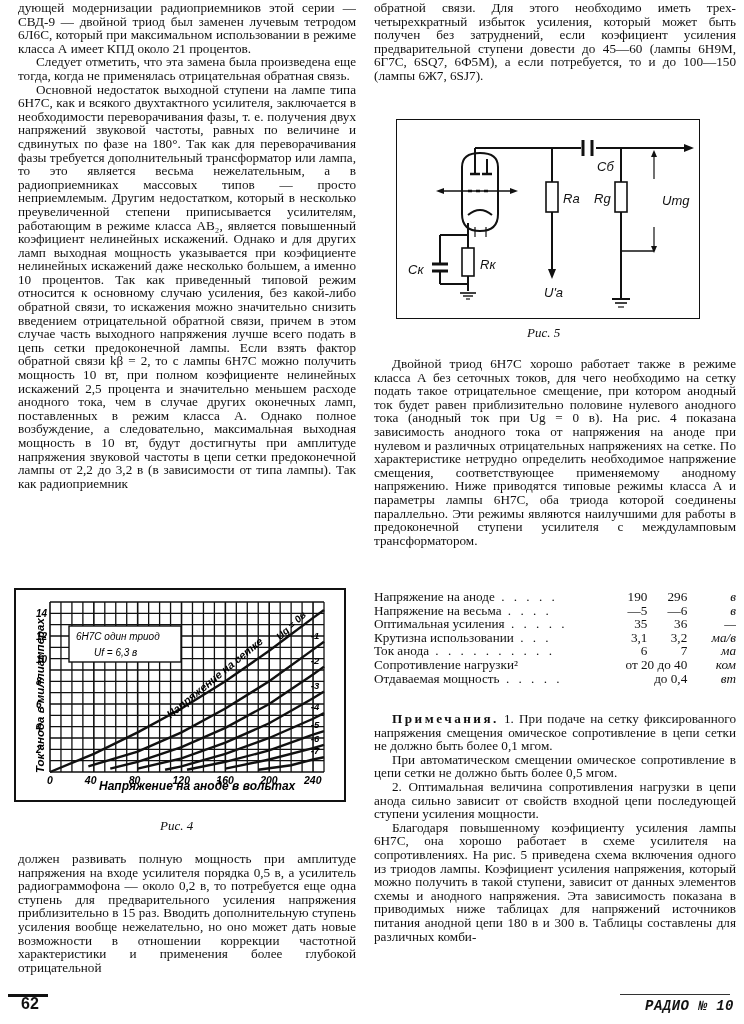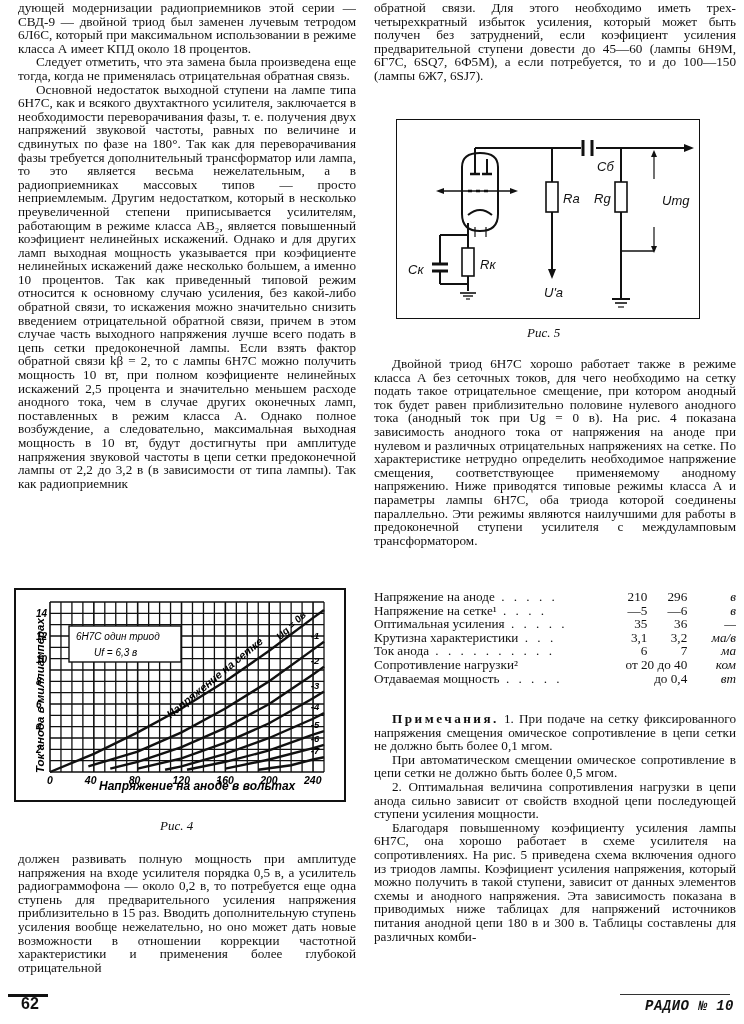--- a/index.html
+++ b/index.html
@@ -40,21 +40,21 @@
   .page-num-bar { position: absolute; left: 8px; top: 994px; width: 40px; height: 3px; background: #111; }
   .journal { position: absolute; right: 10px; top: 998px; font-family: Liberation Mono, monospace;
     font-weight: bold; font-style: italic; font-size: 14px; letter-spacing: 0.5px; }
   .journal-bar { position: absolute; left: 620px; top: 994px; width: 110px; height: 1px; background: #333; }
   svg text { font-family: "Liberation Sans", "DejaVu Sans", sans-serif; }
 </style>
 </head>
 <body>
 
 <div class="col" id="left-top">
-  <p class="noindent">дующей модернизации радиоприемников этой серии — СВД-9 — двойной триод был заменен лучевым тетродом 6Л6С, который при максимальном использовании в режиме класса А имеет КПД около 18 процентов.</p>
+  <p class="noindent">дующей модернизации радиоприемников этой серии — СВД-9 — двойной триод был заменен лучевым тетродом 6Л6С, который при максимальном использовании в режиме класса А имеет КПД около 21 процентов.</p>
   <p>Следует отметить, что эта замена была произведена еще тогда, когда не применялась отрицательная обратная связь.</p>
   <p>Основной недостаток выходной ступени на лампе типа 6Н7С, как и всякого двухтактного усилителя, заключается в необходимости переворачивания фазы, т. е. получения двух напряжений звуковой частоты, равных по величине и сдвинутых по фазе на 180°. Так как для переворачивания фазы требуется дополнительный трансформатор или лампа, то это является весьма нежелательным, а в радиоприемниках массовых типов — просто неприемлемым. Другим недостатком, который в несколько преувеличенной степени приписывается усилителям, работающим в режиме класса AB₂, является повышенный коэфициент нелинейных искажений. Однако и для других ламп выходная мощность указывается при коэфициенте нелинейных искажений даже несколько большем, а именно 10 процентов. Так как приведенный типовой режим относится к основному случаю усиления, без какой-либо обратной связи, то искажения можно значительно снизить введением отрицательной обратной связи, причем в этом случае часть выходного напряжения лучше всего подать в цепь сетки предоконечной лампы. Если взять фактор обратной связи kβ = 2, то с лампы 6Н7С можно получить мощность 10 вт, при полном коэфициенте нелинейных искажений 2,5 процента и значительно меньшем расходе анодного тока, чем в случае других оконечных ламп, поставленных в режим класса А. Однако полное возбуждение, а следовательно, максимальная выходная мощность в 10 вт, будут достигнуты при амплитуде напряжения звуковой частоты в цепи сетки предоконечной лампы от 2,2 до 3,2 в (в зависимости от типа лампы). Так как радиоприемник</p>
 </div>
 
 <div class="chart-box"></div>
 <svg id="chart-svg" width="332" height="214">
   <g id="grid-g">
       <line x1="36" y1="14" x2="36" y2="184" stroke="#111" stroke-width="1.6"></line>
       <line x1="46.96" y1="14" x2="46.96" y2="184" stroke="#111" stroke-width="1.3"></line>
       <line x1="57.92" y1="14" x2="57.92" y2="184" stroke="#111" stroke-width="1.3"></line>
@@ -222,38 +222,38 @@
 <div class="fig-caption" id="fig5-caption">Рис. 5</div>
 
 <div class="col" id="right-mid">
   <p>Двойной триод 6Н7С хорошо работает также в режиме класса А без сеточных токов, для чего необходимо на сетку подать такое отрицательное смещение, при котором анодный ток будет равен приблизительно половине нулевого анодного тока (анодный ток при Ug = 0 в). На рис. 4 показана зависимость анодного тока от напряжения на аноде при нулевом и различных отрицательных напряжениях на сетке. По характеристике нетрудно определить необходимое напряжение смещения, соответствующее применяемому анодному напряжению. Ниже приводятся типовые режимы класса А и параметры лампы 6Н7С, оба триода которой соединены параллельно. Эти режимы являются наилучшими для работы в предоконечной ступени усилителя с междуламповым трансформатором.</p>
 </div>
 
 <table class="params">
   <tbody id="params-body">
       <tr>
         <td class="name"><span>Напряжение на аноде</span><span class="dots"> . . . . .</span></td>
-        <td class="v1">210</td>
+        <td class="v1">190</td>
         <td class="v2">296</td>
         <td class="unit">в</td>
       </tr>
       <tr>
-        <td class="name"><span>Напряжение на сетке¹</span><span class="dots"> . . . .</span></td>
+        <td class="name"><span>Напряжение на весьма</span><span class="dots"> . . . .</span></td>
         <td class="v1">—5</td>
         <td class="v2">—6</td>
         <td class="unit">в</td>
       </tr>
       <tr>
         <td class="name"><span>Оптимальная усиления</span><span class="dots"> . . . . .</span></td>
         <td class="v1">35</td>
         <td class="v2">36</td>
         <td class="unit">—</td>
       </tr>
       <tr>
-        <td class="name"><span>Крутизна характеристики</span><span class="dots"> . . .</span></td>
+        <td class="name"><span>Крутизна использовании</span><span class="dots"> . . .</span></td>
         <td class="v1">3,1</td>
         <td class="v2">3,2</td>
         <td class="unit">ма/в</td>
       </tr>
       <tr>
         <td class="name"><span>Ток анода</span><span class="dots"> . . . . . . . . . .</span></td>
         <td class="v1">6</td>
         <td class="v2">7</td>
         <td class="unit">ма</td>
       </tr>

